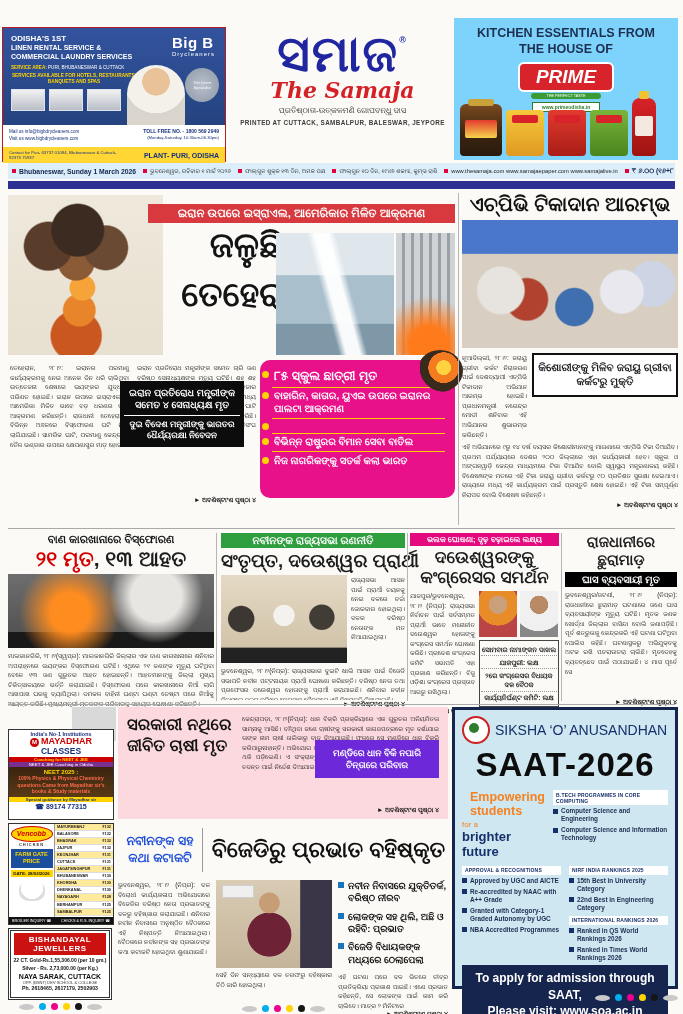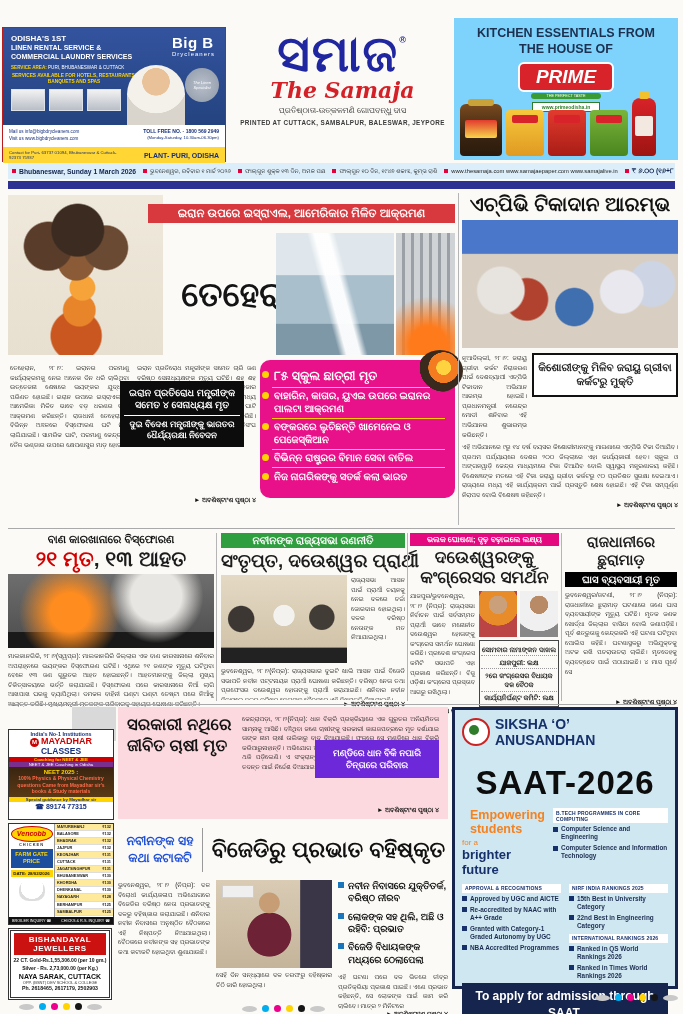--- a/index.html
+++ b/index.html
@@ -234,22 +234,22 @@
   .jw-rate{font-size:5px;font-weight:bold;margin-top:2px;color:#111;}
   .jw-addr{font-size:7px;font-weight:800;margin-top:2px;color:#111;}
   .jw-addr2{font-size:4px;color:#333;}
   .jw-ph{font-size:5.2px;font-weight:bold;color:#111;}
 
   
   .saat{left:452px;top:707px;width:226px;height:282px;background:#cfe7f1;border:3px solid #16254e;box-sizing:border-box;padding:6px 7px 0;display:flex;flex-direction:column;}
   .sa-head{display:flex;align-items:center;gap:5px;}
   .sa-logo{width:24px;height:24px;border-radius:50%;background:#fff;border:2px solid #c22;position:relative;flex:0 0 auto;}
   .sa-logo:after{content:"";position:absolute;left:5px;top:5px;width:10px;height:10px;border-radius:50%;background:#2f7d2b;}
-  .sa-org{font-size:14px;font-weight:700;color:#15306b;}
-  .sa-title{font-size:33px;font-weight:800;color:#0d0d0d;text-align:center;letter-spacing:1px;margin-top:16px;}
+  .sa-org{font-size:14px;font-weight:400;color:#15306b;}
+  .sa-title{font-size:33px;font-weight:800;color:#0d0d0d;text-align:center;letter-spacing:1px;margin-top:2px;}
   .sa-cols{display:flex;gap:8px;margin-top:6px;}
   .sa-tag{flex:0 0 82px;}
   .sa-t1{color:#f58220;font-weight:800;font-size:12.5px;line-height:1.15;margin-left:8px;}
   .sa-t3{color:#f58220;font-size:8px;margin-top:1px;}
   .sa-t4{color:#15306b;font-weight:800;font-size:13px;}
   .sa-sec{flex:1;}
   .sa-strip{background:#fff;color:#15306b;font-weight:bold;font-size:5px;padding:1.5px 3px;margin-bottom:2px;letter-spacing:.2px;}
   .sa-li{display:flex;gap:3px;margin-bottom:2.5px;}
   .sa-li .sq{width:5px;height:5px;background:#15306b;flex:0 0 auto;margin-top:1.5px;}
   .sa-li .tx{font-size:6.4px;font-weight:bold;color:#1c2c50;line-height:1.3;}
@@ -344,40 +344,40 @@
     <div class="dl-item">
         <span class="dl-sq"></span>
         <span class="dl-en">₹ ୬.୦୦ (୧୬+୮ ପୃଷ୍ଠା)</span>
       </div>
   </div>
   <div class="navybar"></div>
 
   <div class="abs lead">
     <div class="abs cloud"></div>
     <div class="abs kicker">ଇରାନ ଉପରେ ଇସ୍ରାଏଲ, ଆମେରିକାର ମିଳିତ ଆକ୍ରମଣ</div>
+    <div class="abs lh1">ଜଳୁଛି</div>
     <div class="abs lh2">ତେହେରାନ</div>
     <div class="abs missile"></div>
     <div class="abs burncity"></div>
     <div class="abs lead-body tiny">ତେହେରାନ, ୨୮।୨: ଇରାନର ପରମାଣୁ କାର୍ଯ୍ୟକ୍ରମକୁ ନେଇ ଅନେକ ଦିନ ଧରି ଚାଲିଥିବା ଉତ୍ତେଜନା ଶେଷରେ ଭୟଙ୍କର ଯୁଦ୍ଧରେ ପରିଣତ ହୋଇଛି। ଇରାନ ଉପରେ ଇସ୍ରାଏଲ ଓ ଆମେରିକା ମିଳିତ ଭାବେ ବଡ଼ ଧରଣର ବାୟୁ ଆକ୍ରମଣ କରିଛନ୍ତି। ରାଜଧାନୀ ତେହେରାନର ବିଭିନ୍ନ ଅଞ୍ଚଳରେ ବିସ୍ଫୋରଣ ଘଟି ନିଆଁ ଲାଗିଯାଇଛି। ସାମରିକ ଘାଟି, ପରମାଣୁ କେନ୍ଦ୍ର ଓ ତୈଳ ଭଣ୍ଡାର ଉପରେ କ୍ଷେପଣାସ୍ତ୍ର ମାଡ଼ ହୋଇଛି। ଇରାନ ପ୍ରତିରୋଧ ମନ୍ତ୍ରୀଙ୍କ ସମେତ ଚାରି ଜଣ ବରିଷ୍ଠ ସେନାଧ୍ୟକ୍ଷଙ୍କ ମୃତ୍ୟୁ ଘଟିଛି। ଶହ ଶହ ଲୋକ ଆହତ ହୋଇଥିବା ବେଳେ ହଜାର ହଜାର ଲୋକ ସହର ଛାଡ଼ି ପଳାଉଛନ୍ତି। ଇରାନ ମଧ୍ୟ ପାଲଟା ଜବାବରେ ଇସ୍ରାଏଲ ଓ ଆମେରିକାର ଘାଟି ଉପରେ ଡ୍ରୋନ୍ ଓ କ୍ଷେପଣାସ୍ତ୍ର ମାଡ଼ କରିଛି। ବିଶ୍ୱବ୍ୟାପୀ ତୈଳ ଦର ବୃଦ୍ଧି ପାଇଛି। ଜାତିସଂଘ ତୁରନ୍ତ ଯୁଦ୍ଧ ବିରତି ପାଇଁ ନିବେଦନ କରିଛି।</div>
     <div class="abs lead-inset">
       <div class="a">ଇରାନ ପ୍ରତିରୋଧ ମନ୍ତ୍ରୀଙ୍କ ସମେତ ୪ ସେନାଧ୍ୟକ୍ଷ ମୃତ</div>
       <div class="b">ଦୁଇ ବିଦେଶ ମନ୍ତ୍ରୀଙ୍କୁ ଭାରତର ଧୈର୍ଯ୍ୟରକ୍ଷା ନିବେଦନ</div>
     </div>
     <div class="abs pinkbox">
       <div class="pk first">
           <span class="dot"></span>
           <span class="tx">୮୫ ସ୍କୁଲ ଛାତ୍ରୀ ମୃତ</span>
         </div>
       <div class="pk">
           <span class="dot"></span>
           <span class="tx">ବାହାରିନ, କାତାର, ୟୁଏଇ ଉପରେ ଇରାନର ପାଲଟା ଆକ୍ରମଣ</span>
         </div>
       <div class="pk">
           <span class="dot"></span>
-          <span class="tx">ବଙ୍କରରେ ଲୁଚିଛନ୍ତି ଖାମେନେଇ ଓ ପେଜେସ୍କିଆନ</span>
         </div>
       <div class="pk">
           <span class="dot"></span>
           <span class="tx">ବିଭିନ୍ନ ରାଷ୍ଟ୍ରର ବିମାନ ସେବା ବାତିଲ</span>
         </div>
       <div class="pk">
           <span class="dot"></span>
           <span class="tx">ନିଜ ନାଗରିକଙ୍କୁ ସତର୍କ କଲା ଭାରତ</span>
         </div>
     </div>

